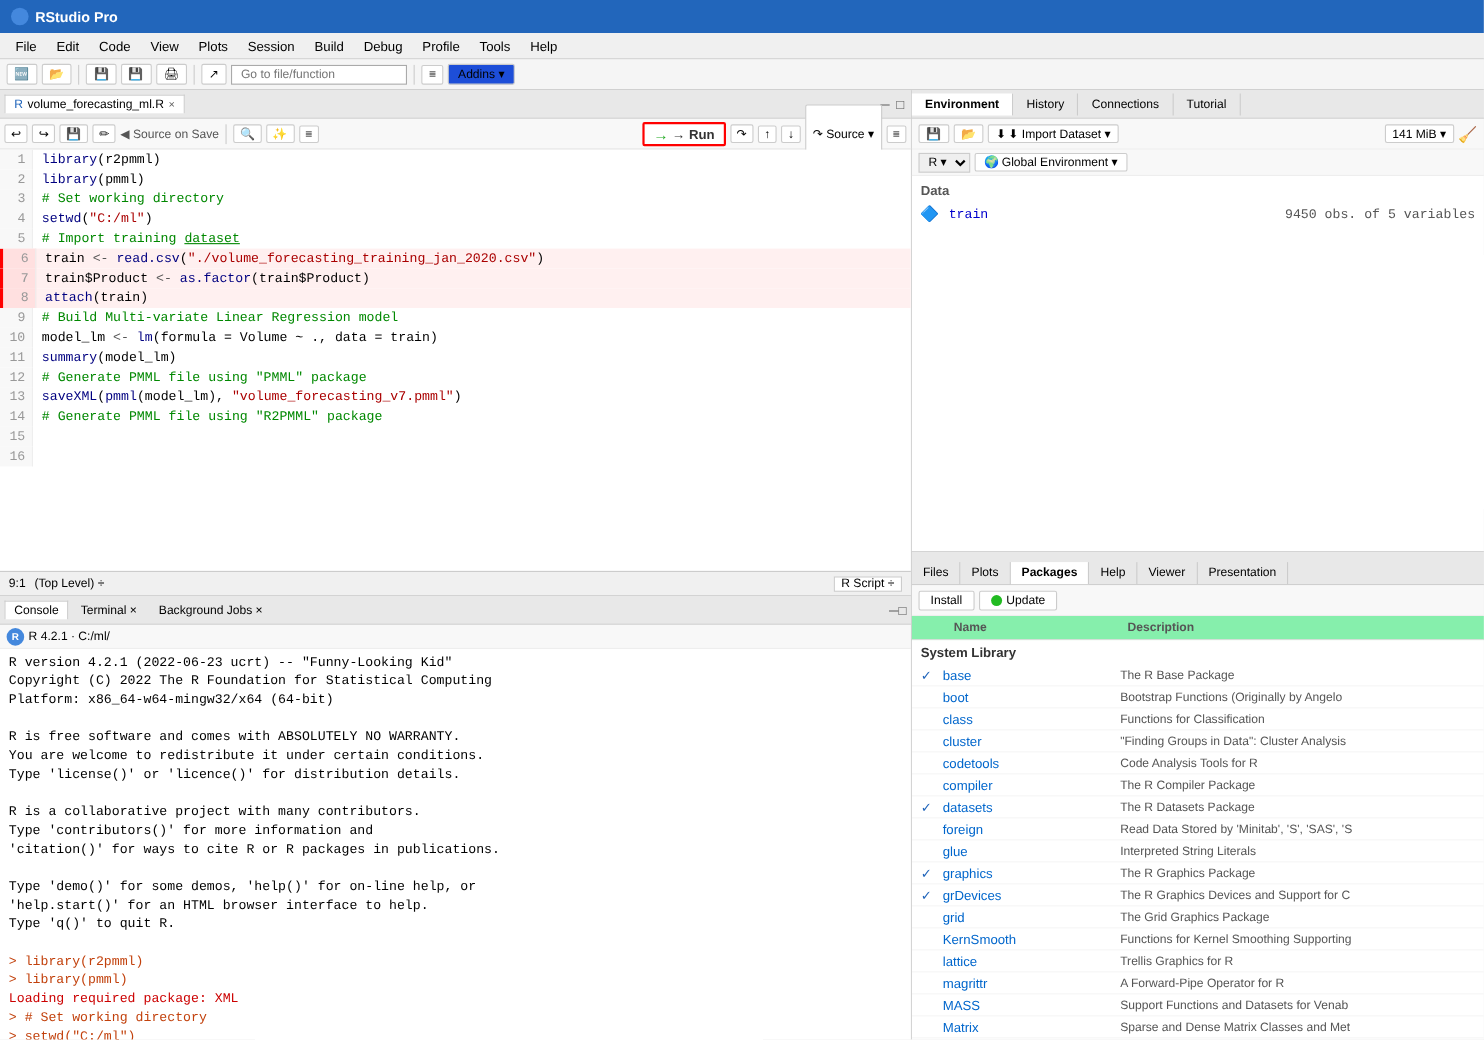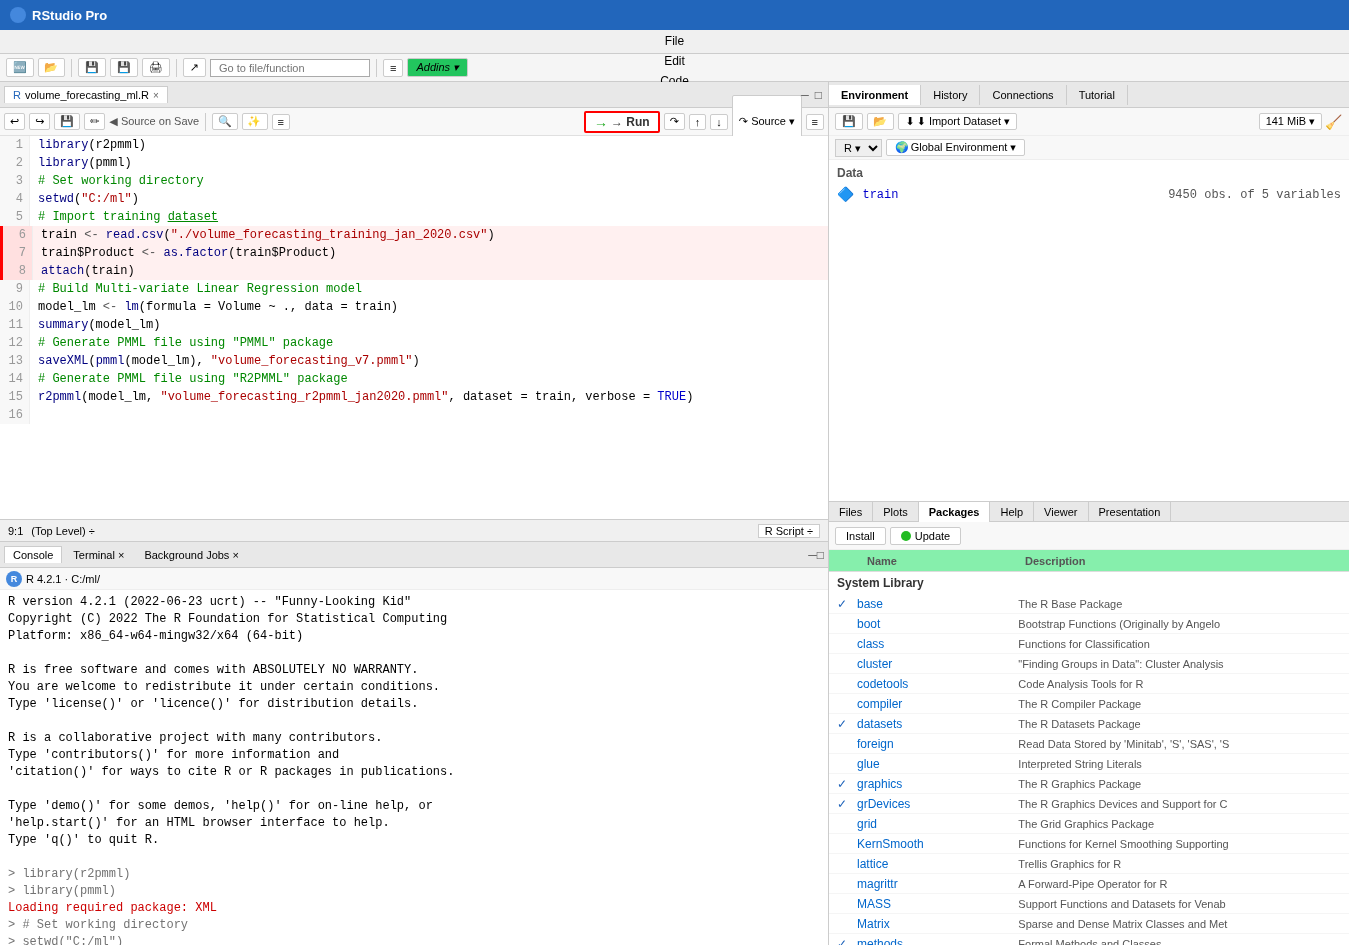--- a/index.html
+++ b/index.html
@@ -26,21 +26,20 @@
 
     
     #menu-bar {
       background: #f0f0f0;
       border-bottom: 1px solid #ccc;
       display: flex;
       align-items: center;
       padding: 2px 6px;
       height: 24px;
       gap: 2px;
-      flex-direction: column;
     }
     #menu-bar span {
       padding: 2px 8px;
       cursor: pointer;
       font-size: 12px;
     }
 
     
     #toolbar {
       background: #f5f5f5;
@@ -66,24 +65,23 @@
       background: white;
       padding: 2px 8px;
       font-size: 11px;
       width: 160px;
       color: #555;
     }
     .addins-btn {
       padding: 2px 8px;
       font-size: 11px;
       border: 1px solid #ccc;
-      background: #22c55e;
-      cursor: pointer;
-      border-radius: 2px;
-      font-style: italic;
+      background: #1d4ed8;
+      cursor: pointer;
+      border-radius: 2px;
     }
 
     
     #main-layout {
       display: flex;
       height: calc(100vh - 82px);
     }
 
     
     #left-panel {
@@ -263,21 +261,21 @@
 
     #console-output {
       flex: 1;
       overflow-y: auto;
       background: white;
       font-family: 'Courier New', monospace;
       font-size: 12px;
       padding: 4px 8px;
     }
     .console-line { line-height: 17px; white-space: pre-wrap; }
-    .console-blue { color: #737373; }
+    .console-blue { color: #c2410c; }
     .console-red { color: #cc0000; }
 
     
     #right-panel {
       width: 520px;
       display: flex;
       flex-direction: column;
       flex-shrink: 0;
     }
 
@@ -377,22 +375,22 @@
     
     #files-pane {
       flex: 1;
       display: flex;
       flex-direction: column;
     }
     #files-tabs {
       background: #e8e8e8;
       border-bottom: 1px solid #ccc;
       display: flex;
-      align-items: flex-start;
-      height: 20px;
+      align-items: flex-end;
+      height: 30px;
     }
     .files-tab {
       padding: 4px 10px;
       font-size: 11px;
       cursor: pointer;
       border-right: 1px solid #ccc;
     }
     .files-tab.active {
       background: white;
       font-weight: bold;
@@ -589,21 +587,20 @@
         <div class="code-line" data-name="code-line-13">
           <span class="line-num">13</span>
           <span class="line-content"><span class="fn">saveXML</span>(<span class="fn">pmml</span>(model_lm), <span class="str">"volume_forecasting_v7.pmml"</span>)</span>
         </div>
         <div class="code-line" data-name="code-line-14">
           <span class="line-num">14</span>
           <span class="line-content comment"># Generate PMML file using "R2PMML" package</span>
         </div>
         <div class="code-line" data-name="code-line-15">
           <span class="line-num">15</span>
-          <span class="line-content"><span class="fn">r2pmml</span>(model_lm, <span class="str">"volume_forecasting_r2pmml_jan2020.pmml"</span>, dataset = train, verbose = <span style="color:#0000cc;">TRUE</span>)</span>
         </div>
         <div class="code-line" data-name="code-line-16">
           <span class="line-num">16</span>
           <span class="line-content"></span>
         </div>
       </div>
       <div id="status-bar" data-name="status-bar">
         <span data-name="cursor-position">9:1</span>
         <span data-name="top-level">(Top Level) ÷</span>
         <div class="status-spacer"></div>

